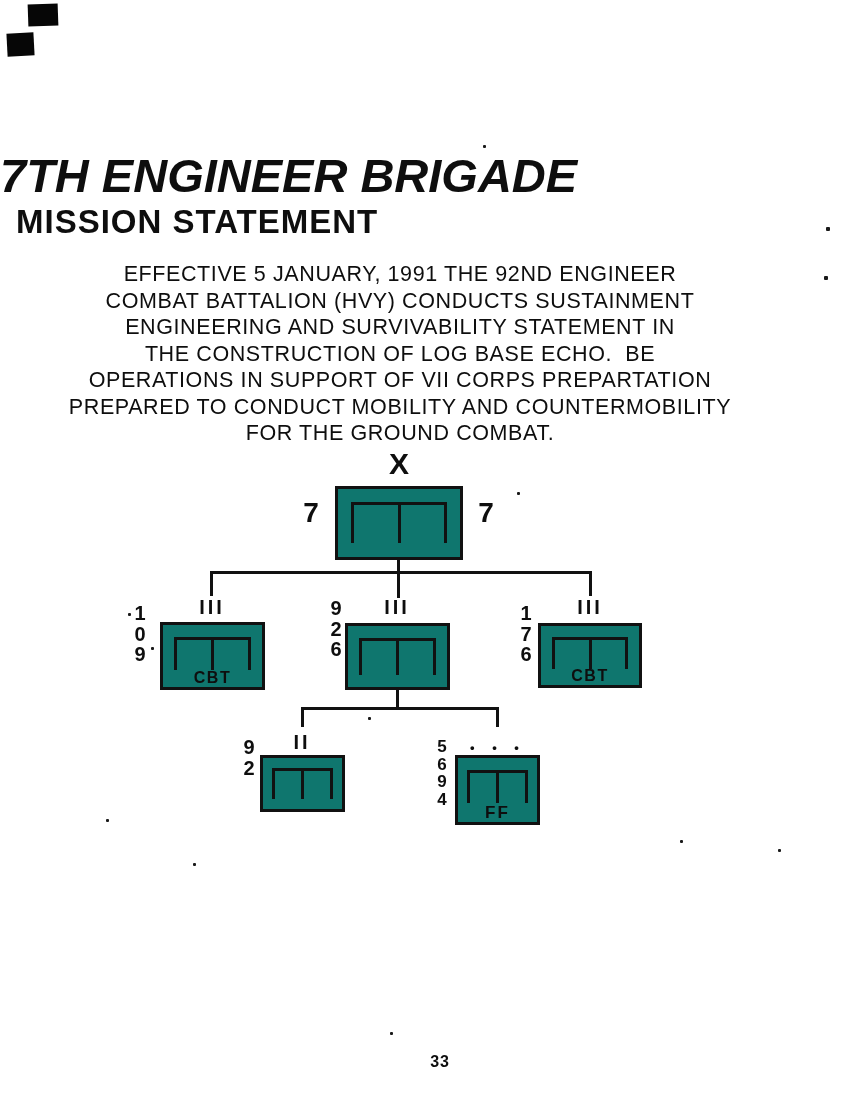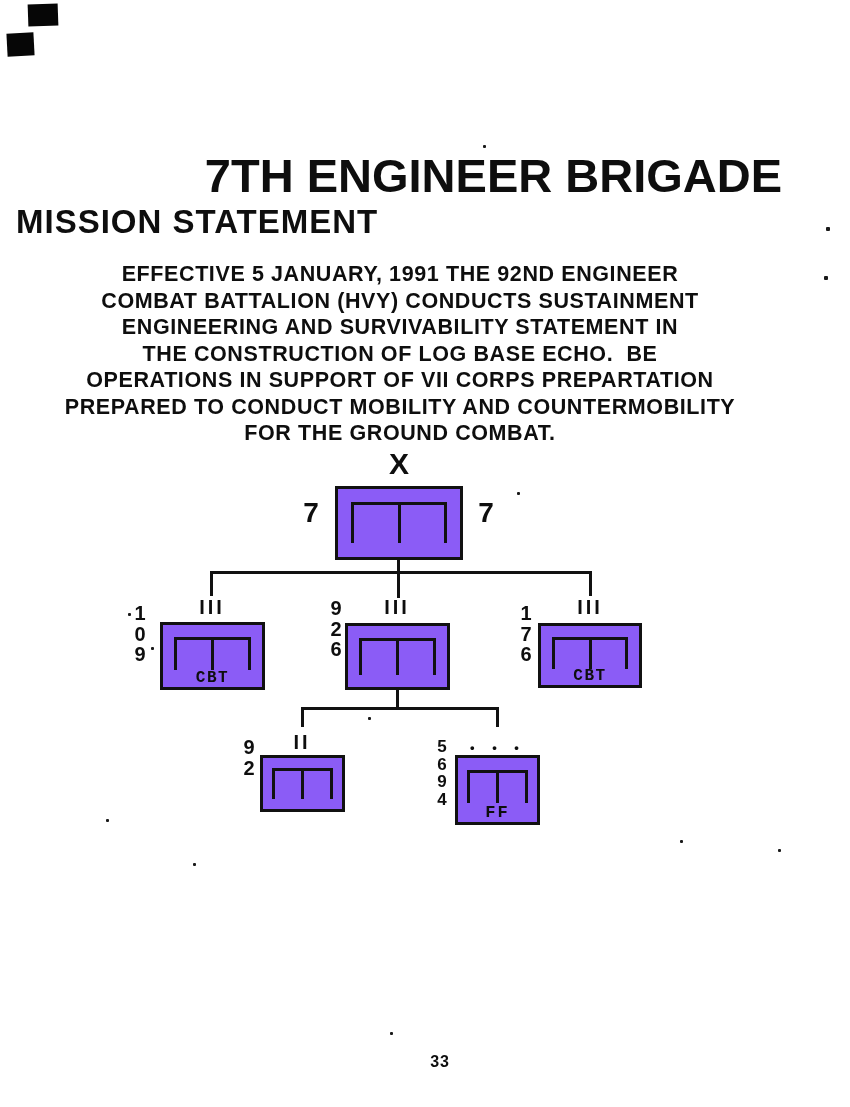--- a/index.html
+++ b/index.html
@@ -12,38 +12,38 @@
     font-family:"Liberation Sans", sans-serif;
     overflow:hidden;
   }
   
   .scan-mark{position:absolute;background:#060606;}
   .speck{position:absolute;width:3px;height:3px;background:#1a1a1a;border-radius:1px;}
 
   
   .title{
     position:absolute;top:150px;left:0;width:782px;
-    text-align:right;font-size:47px;line-height:52px;font-weight:700;
-    letter-spacing:0px;white-space:nowrap;
+    text-align:left;font-size:47px;line-height:52px;font-weight:700;
+    letter-spacing:0px;white-space:nowrap;font-style:italic;
   }
   .subtitle{
     position:absolute;top:204px;left:0;width:782px;
     text-align:left;font-size:33px;line-height:36px;font-weight:700;
     letter-spacing:1px;white-space:nowrap;padding-left:16px;
   }
   .mission{position:absolute;top:261px;left:35px;width:730px;}
   .mission-line{
-    font-size:21.5px;font-weight:700;line-height:26.5px;
+    font-size:21.5px;font-weight:400;line-height:26.5px;
     text-align:center;letter-spacing:0.6px;white-space:pre-wrap;
   }
 
   
   .line{position:absolute;background:#111;}
   .unit-box{
-    position:absolute;border:3px solid #111;background:#8b5cf6;box-sizing:border-box;font-family:Liberation Mono, monospace;
+    position:absolute;border:3px solid #111;background:#0f766e;box-sizing:border-box;
   }
   .eng-sym{
     position:absolute;top:19%;left:11%;right:11%;bottom:20%;
     border-top:3px solid #111;border-left:3px solid #111;border-right:3px solid #111;
   }
   .eng-sym::after{
     content:"";position:absolute;left:50%;top:0;bottom:0;width:3px;
     margin-left:-1.5px;background:#111;
   }
   .inner-label{

